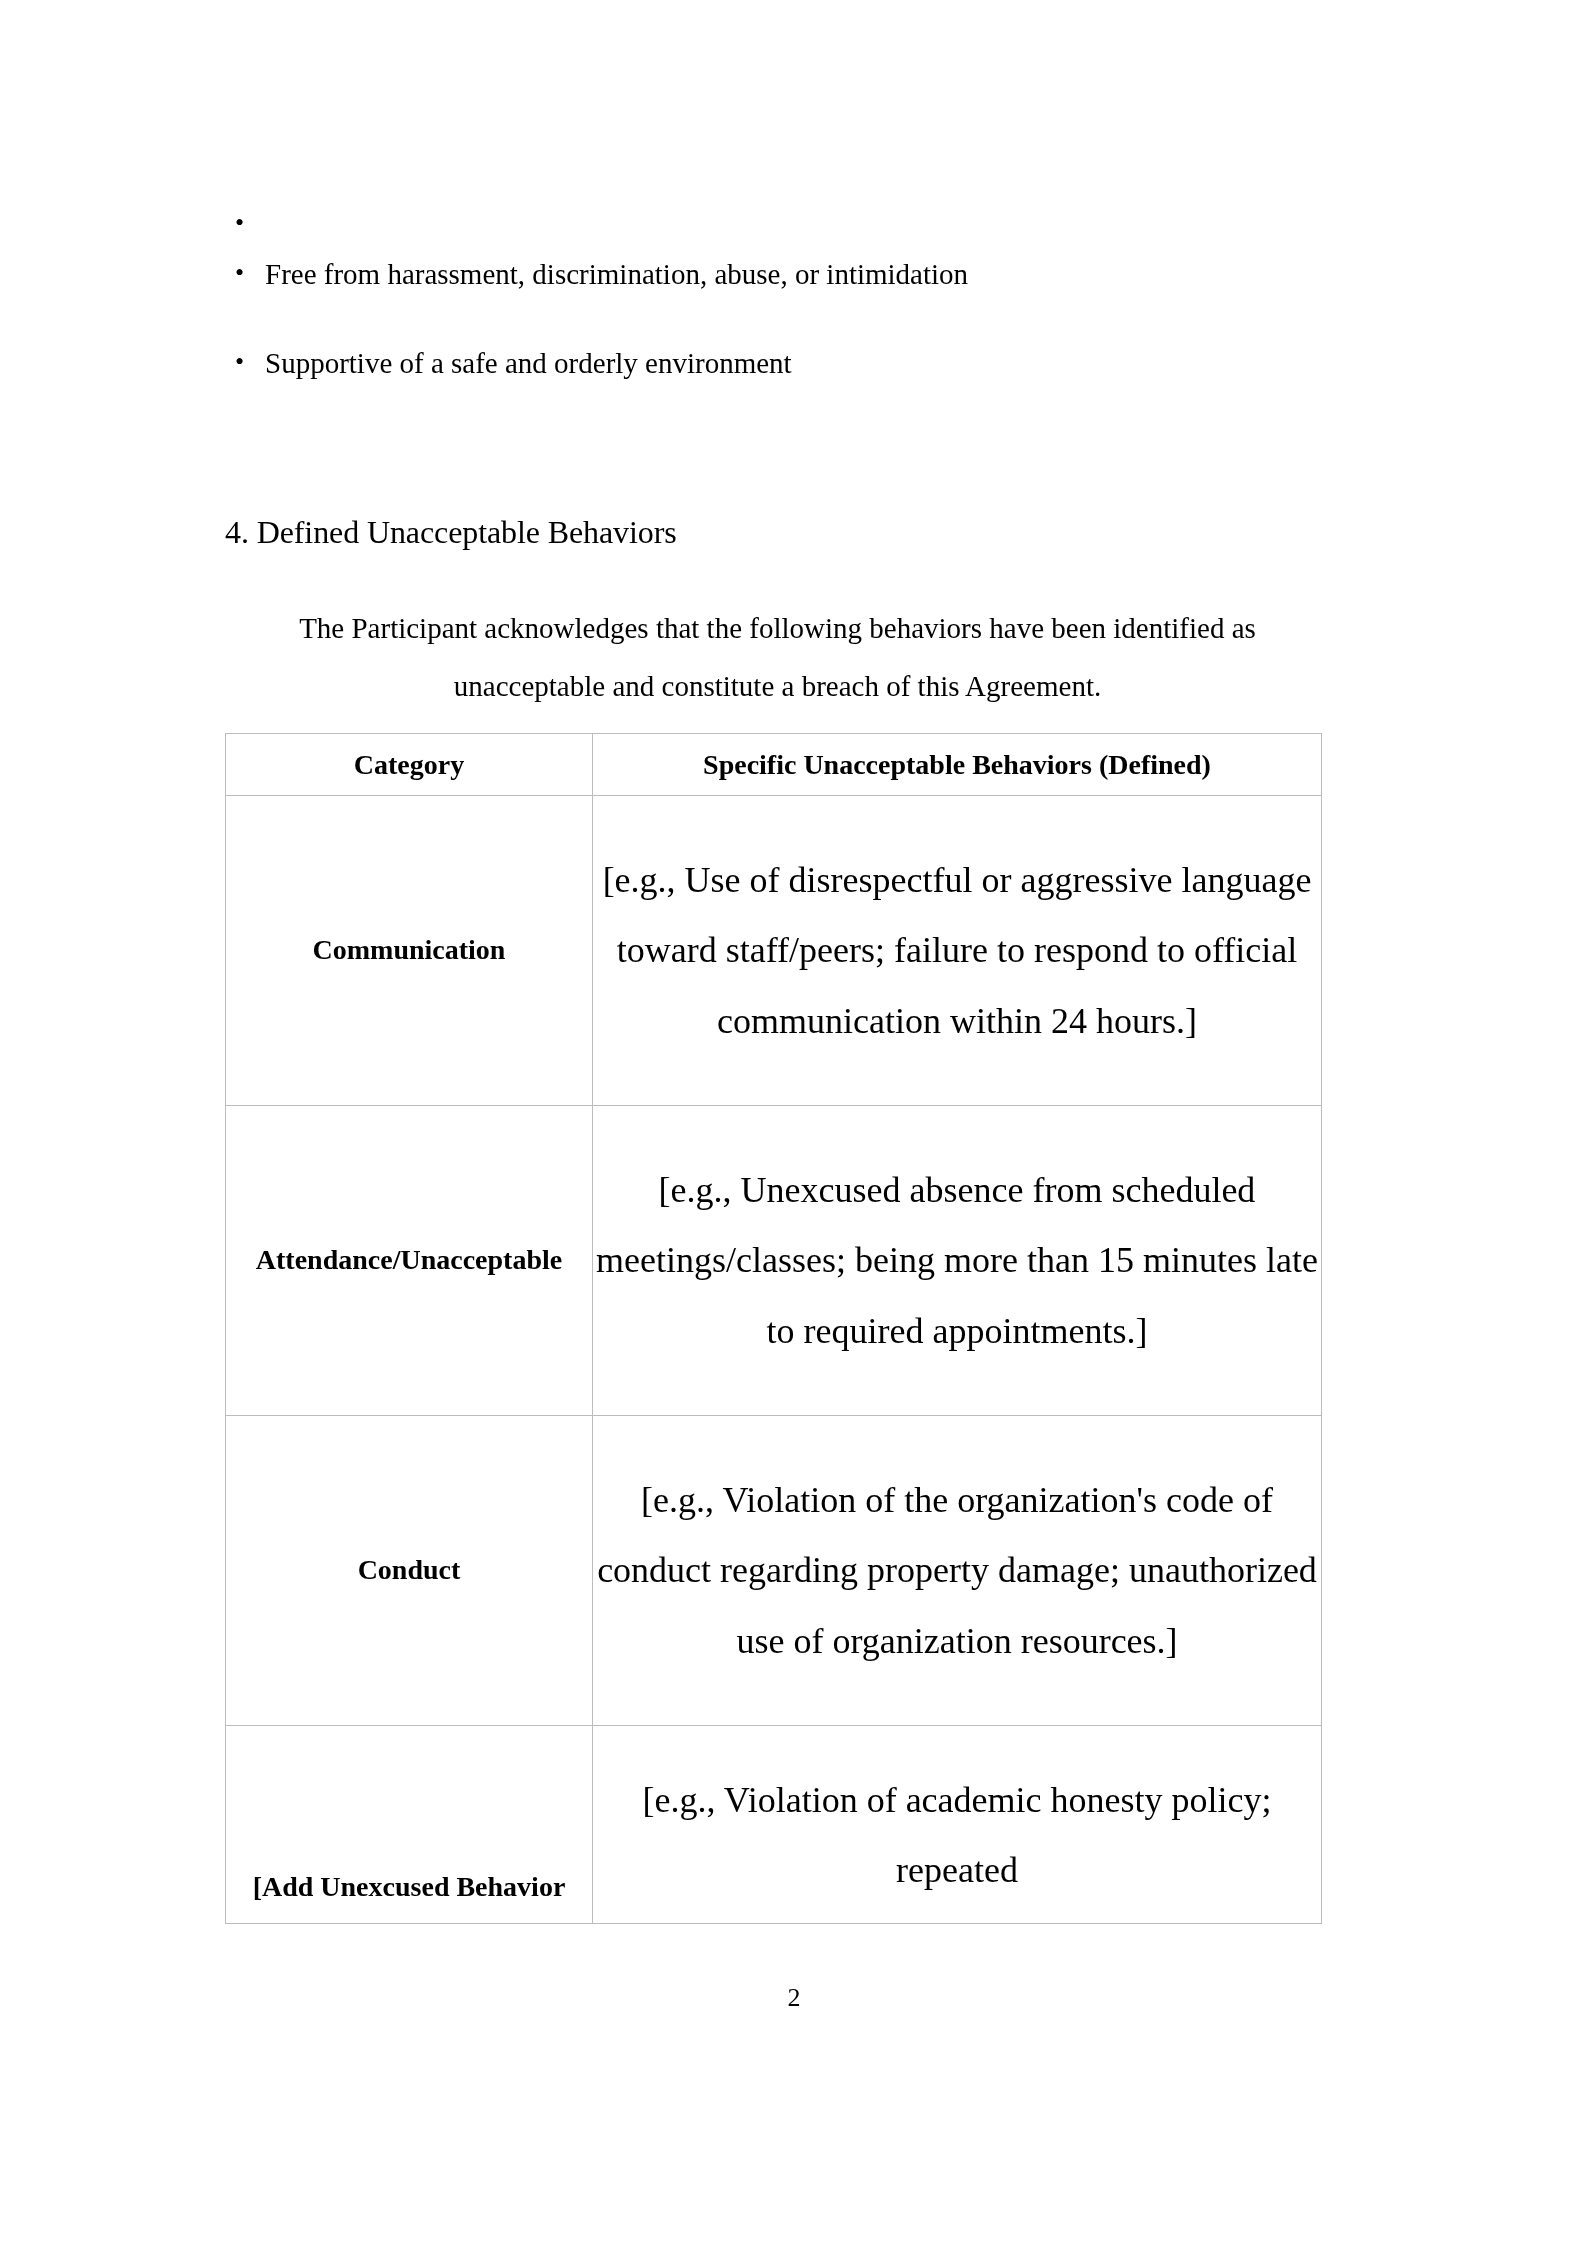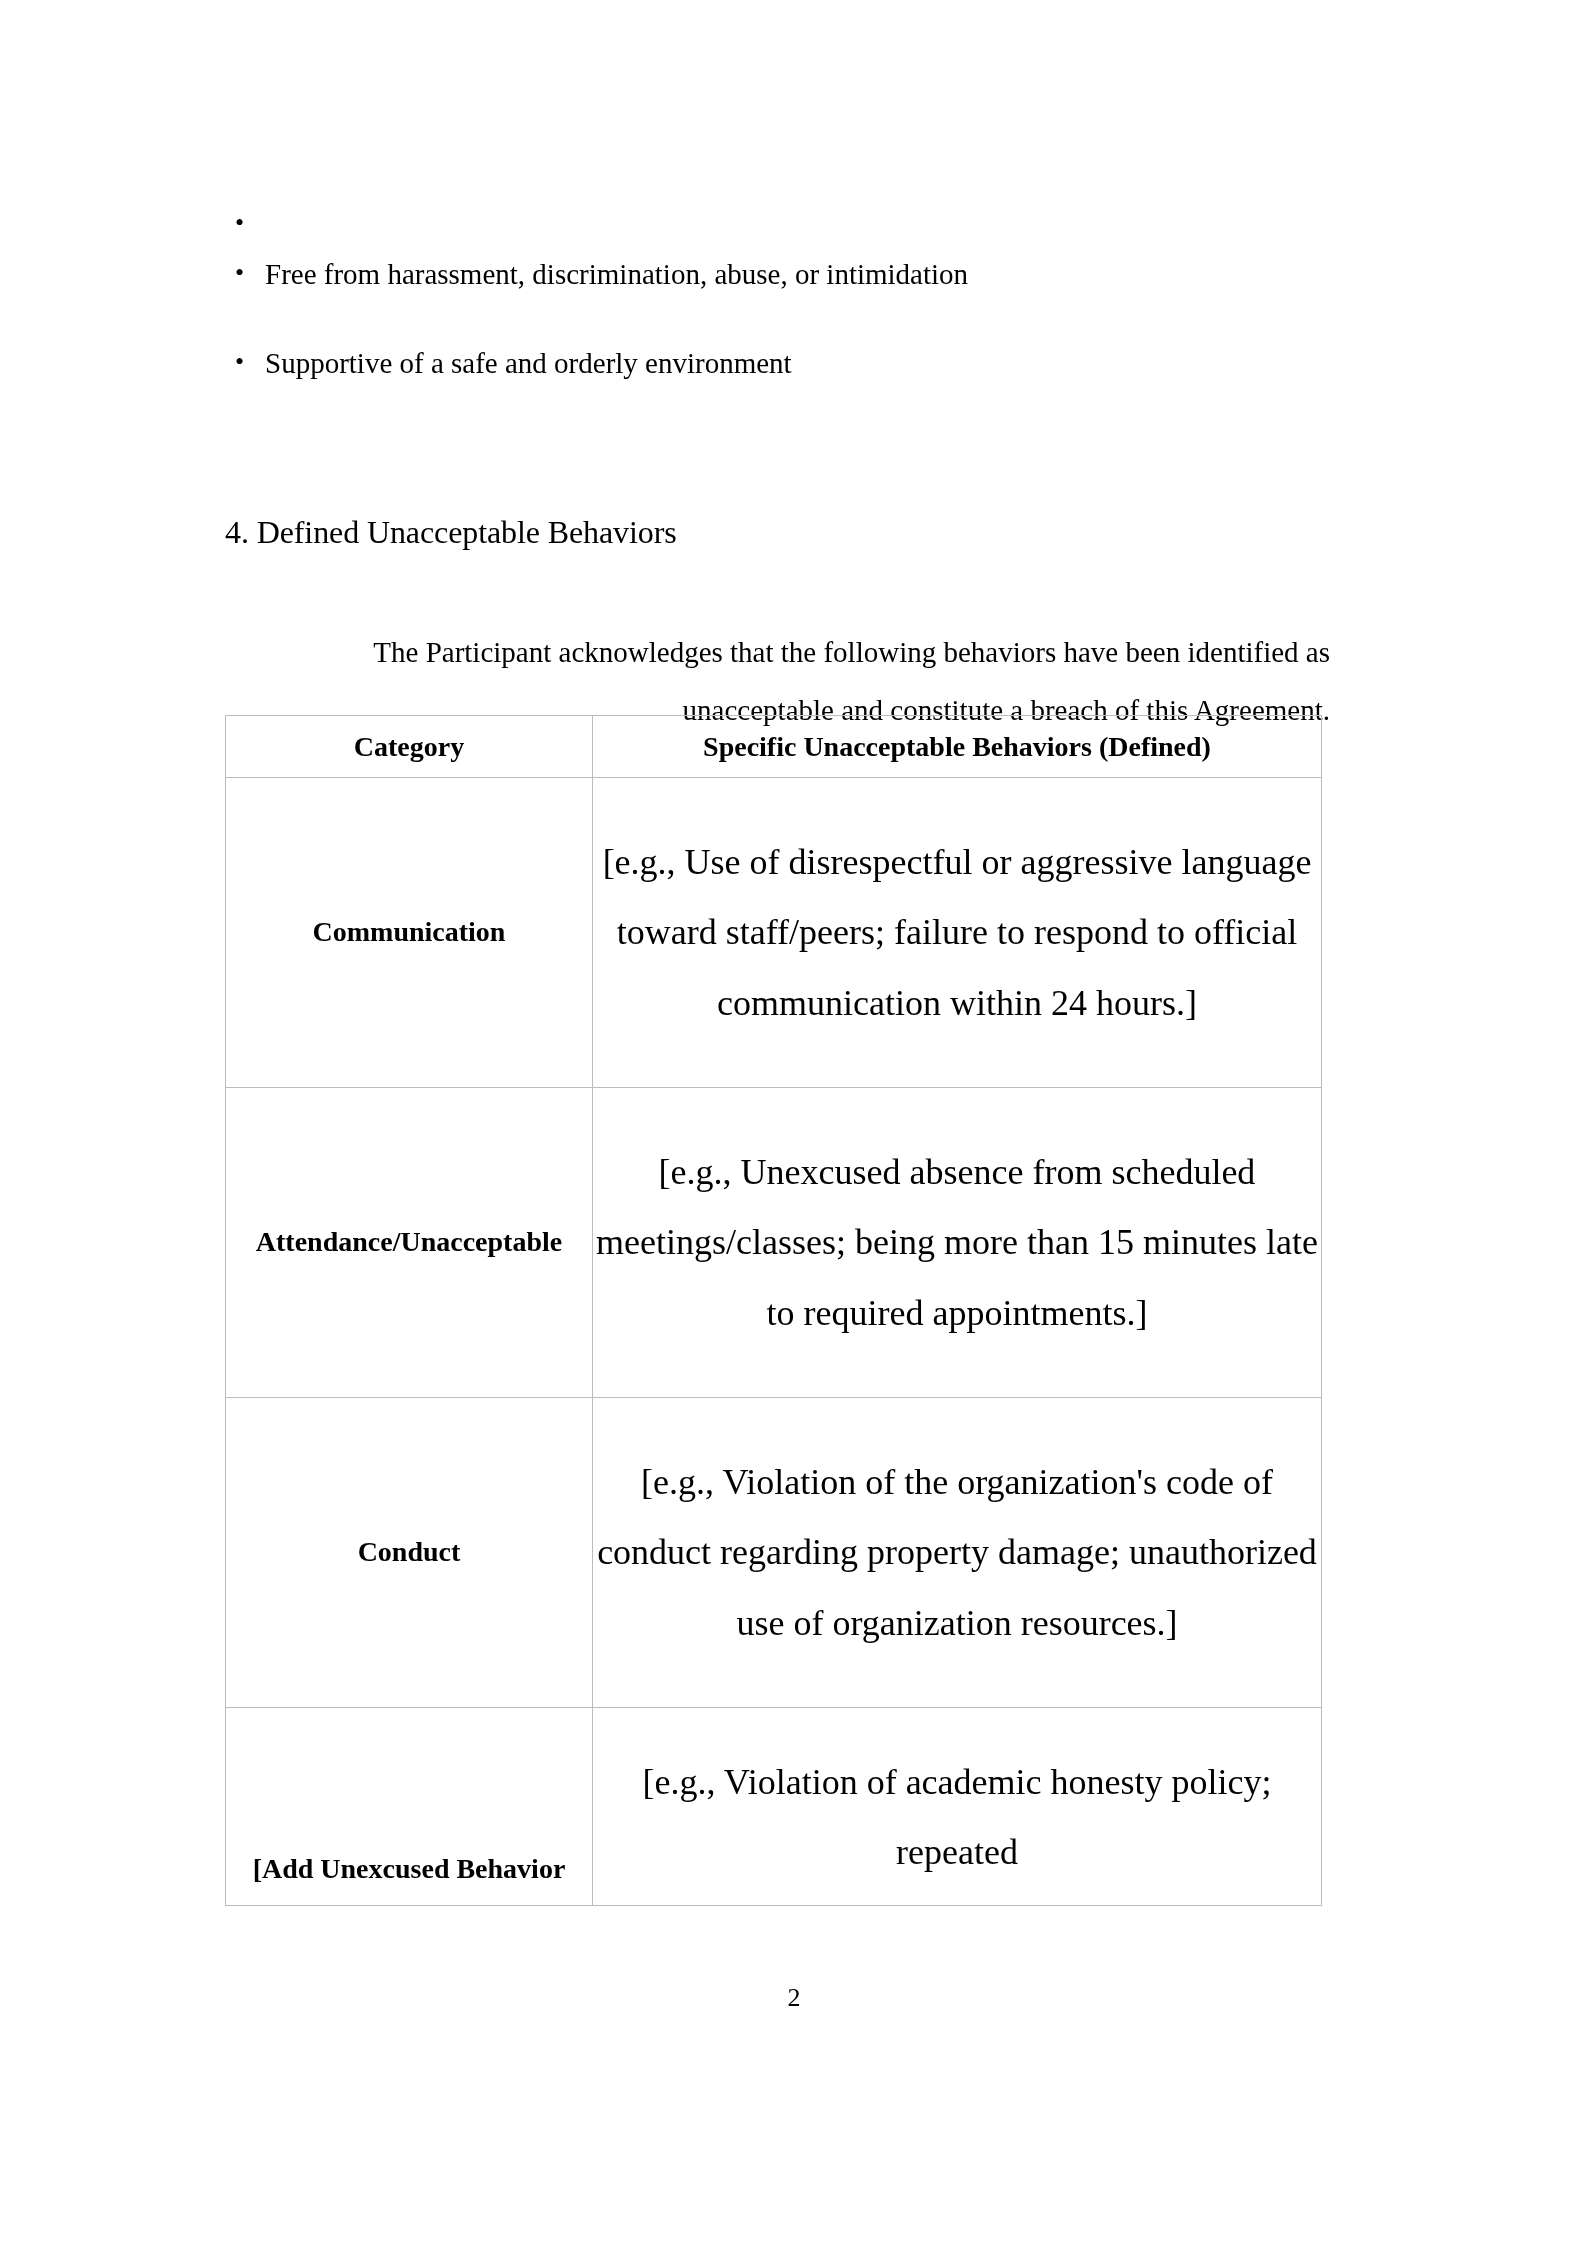--- a/index.html
+++ b/index.html
@@ -53,33 +53,33 @@
     font-size: 32px;
     font-weight: normal;
     line-height: 1.3;
     letter-spacing: -0.1px;
   }
 
   
   .intro-paragraph {
     position: absolute;
     left: 225px;
-    top: 623px;
+    top: 599px;
     width: 1105px;
     margin: 0;
     font-size: 29px;
     line-height: 2.0;
-    text-align: right;
+    text-align: center;
   }
 
   
   .behavior-table {
     position: absolute;
     left: 225px;
-    top: 715px;
+    top: 733px;
     width: 1096px;
     border-collapse: collapse;
     table-layout: fixed;
     border-radius: 26px;
   }
   .behavior-table td,
   .behavior-table th {
     border: 1px solid #bcbcbc;
     vertical-align: middle;
     padding: 0;

